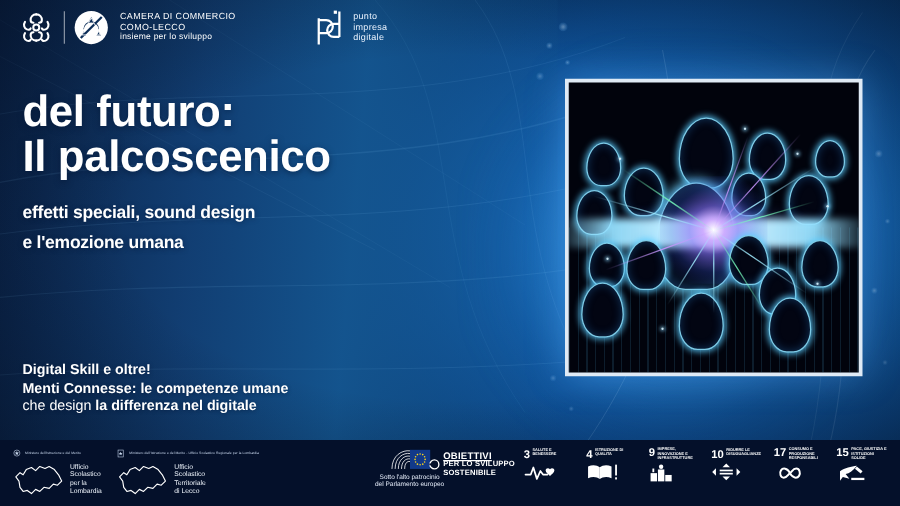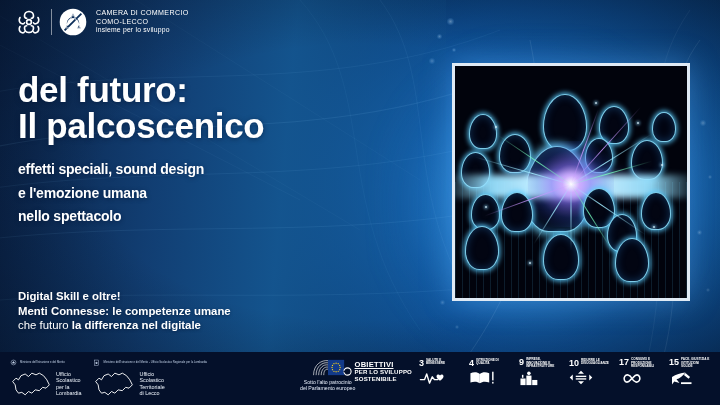--- a/index.html
+++ b/index.html
@@ -176,38 +176,53 @@
         <path d="M8 32 L32 8" stroke="#0b2d58" stroke-width="2.6"></path>
         <path d="M20 9 L30.5 28.5 H9.5 Z" fill="none" stroke="#ffffff" stroke-width="1"></path>
       </svg>
       <div class="cc-text">
         <div class="cc-l1">CAMERA DI COMMERCIO</div>
         <div class="cc-l2">COMO-LECCO</div>
         <div class="cc-l3">insieme per lo sviluppo</div>
       </div>
     </div>
 
+    <div class="pid">
+      <svg class="pid-mark" viewBox="0 0 34 40">
+        <g stroke="#ffffff" stroke-width="2.4" fill="none">
+          <path d="M5 10 V38"></path>
+          <path d="M5 12 h8 a7 7 0 0 1 0 14 h-8"></path>
+          <path d="M27 3 V30"></path>
+          <path d="M27 16 h-6 a7 7 0 0 0 0 14 h6"></path>
+        </g>
+        <rect x="21" y="2" width="3.4" height="3.4" fill="#ffffff"></rect>
+      </svg>
+      <div class="pid-text">
+        <span>punto</span>
+        <span>impresa</span>
+        <span>digitale</span>
+      </div>
+    </div>
   </div>
 
   <div class="content">
     <div class="title">
       <span>del futuro:</span>
       <span>Il palcoscenico</span>
     </div>
     <div class="subtitle">
       <span>effetti speciali, sound design</span>
       <span>e l'emozione umana</span>
-      <span>nello spettacolo</span>
     </div>
   </div>
 
   <div class="tagline">
     <span class="b">Digital Skill e oltre!</span>
     <span class="b">Menti Connesse: le competenze umane</span>
-    <span class="r"><span>che futuro </span><b>la differenza nel digitale</b></span>
+    <span class="r"><span>che design </span><b>la differenza nel digitale</b></span>
   </div>
 
   <div class="art-frame">
     <div class="art">
       <div class="art-grid"></div>
 
       <div class="head" style="left:14px;top:48px;width:26px;height:33px;"></div>
       <div class="head flip" style="left:44px;top:68px;width:30px;height:37px;"></div>
       <div class="head" style="left:6px;top:86px;width:27px;height:34px;"></div>
       <div class="head" style="left:88px;top:28px;width:42px;height:55px;"></div>

